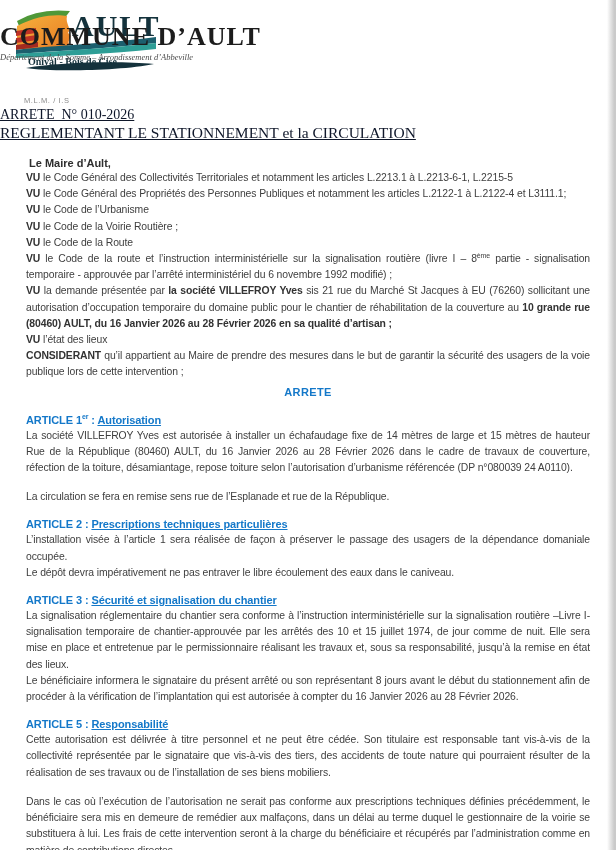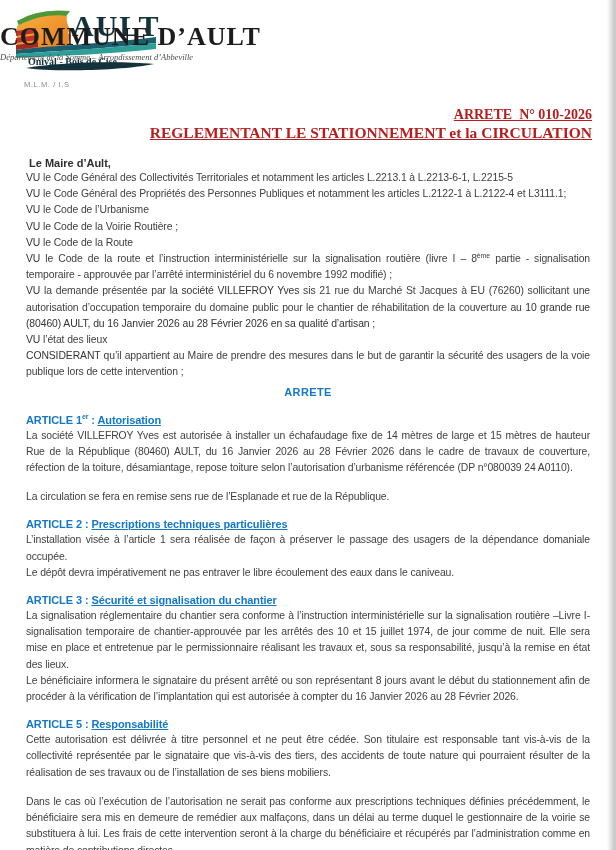--- a/index.html
+++ b/index.html
@@ -5,36 +5,36 @@
   html,body{margin:0;padding:0;background:#e9e9e9;}
   .page{
     position:relative;width:616px;height:850px;background:#ffffff;
     font-family:"Liberation Sans", sans-serif;color:#3e3e3e;overflow:hidden;
     margin:0 auto;
   }
   .scan-edge{position:absolute;top:0;right:0;width:9px;height:100%;
     background:linear-gradient(to right, rgba(205,205,205,0), #cacaca 80%);}
   
   .logo{position:absolute;left:10px;top:6px;width:150px;height:66px;}
-  .mlm{position:absolute;left:24px;top:80px;font-size:7.5px;color:#8b8b8b;letter-spacing:.6px;}
+  .mlm{position:absolute;left:24px;top:96px;font-size:7.5px;color:#8b8b8b;letter-spacing:.6px;}
   .title-block{position:absolute;left:0;right:24px;top:22px;text-align:left;}
   .title{font-family:"Liberation Serif", serif;font-weight:700;font-size:26px;
     color:#1c1c1c;letter-spacing:1px;}
   .title-sub{font-family:"Liberation Serif", serif;font-style:italic;font-size:8.5px;
     color:#4d4d4d;margin-top:0;}
   
-  .doc-headers{position:absolute;top:107px;left:0;right:24px;text-align:right;
-    font-family:"Liberation Serif", serif;font-weight:700;color:#b91c1c;}
+  .doc-headers{position:absolute;top:107px;left:0;right:24px;text-align:left;
+    font-family:"Liberation Serif", serif;font-weight:400;color:#0f172a;}
   .h1{font-size:14px;text-decoration:underline;white-space:pre;}
   .h2{font-size:15.5px;text-decoration:underline;margin-top:1px;}
   
   .content{position:absolute;top:157px;left:26px;width:564px;}
   .intro{font-weight:700;font-size:11px;color:#2e2e2e;padding-left:3px;margin-bottom:1px;}
   .para{font-size:10.4px;line-height:16.2px;text-align:justify;letter-spacing:-.1px;}
-  .para .b, .b{font-weight:400;color:#333;}
+  .para .b, .b{font-weight:700;color:#333;}
   sup{font-size:7px;line-height:0;}
   .arrete-label{text-align:center;color:#1478c9;font-weight:700;font-size:11px;
     margin-top:5px;letter-spacing:.4px;}
   .articles .article{margin-top:13px;}
   .articles .article:first-child{margin-top:16px;}
   .article-heading{color:#1478c9;font-weight:700;font-size:11px;margin-bottom:2px;letter-spacing:-.1px;}
   .article-heading .tu{text-decoration:underline;}
   .para.gap{margin-top:13px;}
 </style>
 </head>

